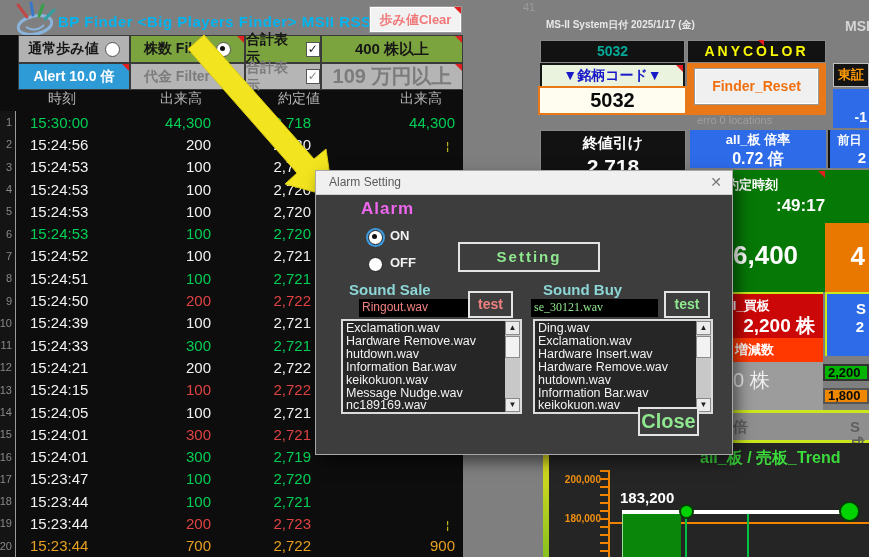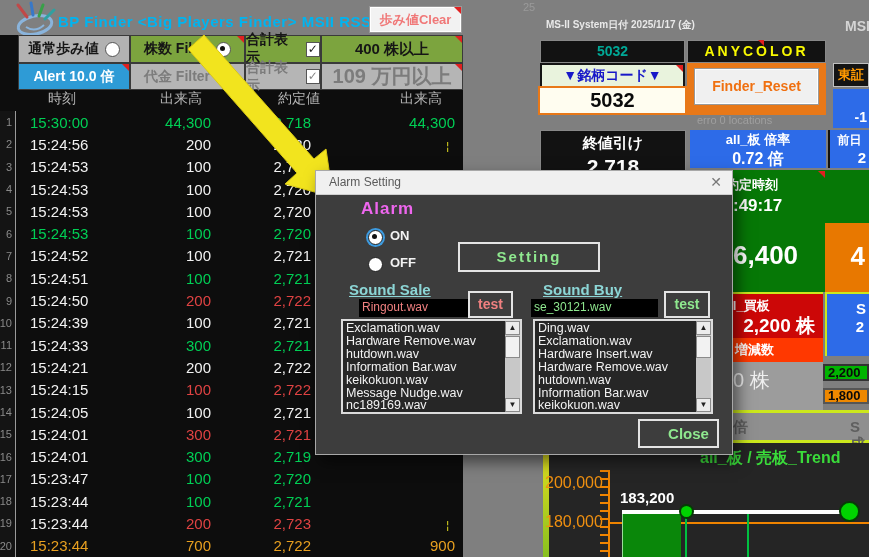--- a/index.html
+++ b/index.html
@@ -37,35 +37,35 @@
   .greenbg{background:#067806;color:#fff;}
   .blackcell{background:#121212;}
   .wlbl{color:#fff;font-weight:bold;}
   
   #dialog{left:315px;top:170px;width:418px;height:285px;background:#3d3d3d;border:1px solid #a8a8a8;
     box-shadow:5px 7px 14px rgba(0,0,0,.5);z-index:50;}
   #dlg-titlebar{position:absolute;left:0;top:0;width:100%;height:23px;background:#f0f0f0;border-bottom:1px solid #d0d0d0;}
   #dlg-titlebar .ttl{position:absolute;left:13px;top:4px;color:#5a5a5a;font-size:12px;}
   #dlg-close{position:absolute;right:10px;top:3px;color:#777;font-size:14px;cursor:default;}
   .dbtn{position:absolute;background:#3d3d3d;border:2px solid #e4e4e4;text-align:center;font-weight:bold;}
-  .gtext{color:#8fe88f;} .stext{color:#f08080;} .cyantext{color:#8cd6d6;text-decoration:underline;}
+  .gtext{color:#8fe88f;} .stext{color:#f08080;} .cyantext{color:#8cd6d6;}
   .dradio{position:absolute;width:13px;height:13px;border-radius:50%;background:#fff;border:1px solid #222;}
   .dradio.sel{box-shadow:0 0 0 2px #3d9be0;}
   .dradio.sel:after{content:"";position:absolute;left:3px;top:3px;width:5px;height:5px;border-radius:50%;background:#111;}
   .dfield{position:absolute;background:#000;font-size:12px;padding:1px 3px;height:16px;line-height:14px;overflow:hidden;white-space:nowrap;}
   .listbox{position:absolute;width:177px;height:91px;background:#262626;border:2px solid #dcdcdc;overflow:hidden;}
   .listbox .items{position:absolute;left:3px;top:1px;right:17px;color:#f2f2f2;font-size:12.5px;line-height:12.9px;white-space:nowrap;}
   .sbar{position:absolute;right:0;top:0;width:15px;bottom:0;background:#c8c8c8;}
   .sarrow{position:absolute;left:0;width:15px;height:14px;background:#ececec;border:1px solid #8a8a8a;
     font-size:8px;line-height:12px;text-align:center;color:#222;box-sizing:border-box;}
   .sthumb{position:absolute;left:0;width:15px;height:22px;background:#f2f2f2;border:1px solid #8a8a8a;box-sizing:border-box;}
   
   #chart-area{left:543px;top:443px;width:326px;height:114px;background:#252525;}
   .tick{position:absolute;width:8px;height:2px;background:#f08400;}
-  .olabel{position:absolute;color:#f09010;font-size:16px;font-weight:normal;text-align:right;width:56px;}
+  .olabel{position:absolute;color:#f09010;font-size:10px;font-weight:bold;text-align:right;width:56px;}
   
   #arrow-svg{position:absolute;left:0;top:0;z-index:40;pointer-events:none;}
 </style>
 </head>
 <body>
 
 <div id="screen">
 
   <div class="abs" id="lw-panel"></div>
 
@@ -258,21 +258,21 @@
       </div>
       <div class="trow">
         <span class="gut">20</span>
         <span class="t c-o">15:23:44</span>
         <span class="v c-o">700</span>
         <span class="p c-o">2,722</span>
         <span class="v2 c-o">900</span>
       </div>
     </div>
 
-  <div class="abs" style="left:523px;top:1px;color:#9a9a9a;font-size:11px;">25</div>
+  <div class="abs" style="left:523px;top:1px;color:#9a9a9a;font-size:11px;">41</div>
   <div class="abs" style="left:546px;top:18px;color:#e9e9e9;font-weight:bold;font-size:10px;">MS-II System日付 2025/1/17 (金)</div>
   <div class="abs" style="left:845px;top:18px;color:#d4d4d4;font-weight:bold;font-size:14px;white-space:nowrap;">MSII S</div>
 
   <div class="abs rcell blackcell" style="left:540px;top:40px;width:145px;height:23px;color:#00a896;font-weight:bold;font-size:14px;text-align:center;line-height:21px;border-color:#888;">5032</div>
   <div class="abs rcell blackcell" style="left:687px;top:40px;width:139px;height:23px;color:#f8f800;font-weight:bold;font-size:14px;text-align:center;line-height:21px;letter-spacing:3px;border-color:#888;overflow:hidden;">ANYCOLOR</div>
   <div class="abs" style="left:758px;top:40px;width:0;height:0;border-top:6px solid #e02020;border-left:6px solid transparent;"></div>
 
   <div class="abs" style="left:540px;top:63px;width:145px;height:25px;background:#e9f3dd;border:2px solid #141414;color:#1818c8;font-weight:bold;font-size:14px;text-align:center;line-height:21px;">▼銘柄コード▼<span class="rtri"></span></div>
   <div class="abs" style="left:538px;top:86px;width:149px;height:29px;background:#e87818;"></div>
   <div class="abs" style="left:540px;top:88px;width:145px;height:25px;background:#fffdf0;color:#0a0a0a;font-weight:bold;font-size:20px;text-align:center;line-height:24px;">5032</div>
@@ -293,21 +293,21 @@
     <div style="font-weight:bold;font-size:16px;">0.72 倍</div>
   </div>
   <div class="abs blue" style="left:828px;top:130px;width:41px;height:38px;text-align:center;border-left:2px solid #111;">
     <div style="font-weight:bold;font-size:12px;margin-top:2px;">前日</div>
     <div style="font-weight:bold;font-size:15px;text-align:right;padding-right:3px;">2</div>
   </div>
 
   <div class="abs greenbg" style="left:540px;top:170px;width:329px;height:122px;"></div>
   <div class="abs" style="left:818px;top:171px;width:0;height:0;border-top:7px solid #e02020;border-left:7px solid transparent;"></div>
   <div class="abs wlbl" style="left:726px;top:176px;font-size:13px;">約定時刻</div>
-  <div class="abs wlbl" style="left:733px;top:196px;font-size:17px;">:49:17</div>
+  <div class="abs wlbl" style="left:733px;top:196px;font-size:17px;padding-left:43px;">:49:17</div>
   <div class="abs wlbl" style="left:733px;top:240px;font-size:26px;">6,400</div>
   <div class="abs" style="left:825px;top:223px;width:44px;height:69px;background:#e87800;color:#fff;font-weight:bold;font-size:26px;text-align:right;padding:18px 4px 0 0;box-sizing:border-box;">4</div>
 
   <div class="abs" style="left:540px;top:292px;width:283px;height:46px;background:#cc0707;border-top:2px solid #cce81c;">
     <div class="abs wlbl" style="left:182px;top:3px;font-size:13px;">all_買板</div>
     <div class="abs wlbl" style="right:8px;top:19px;font-size:19px;">2,200 株</div>
   </div>
   <div class="abs blue" style="left:825px;top:292px;width:44px;height:64px;border-left:2px solid #cce81c;border-top:2px solid #cce81c;">
     <div class="abs wlbl" style="right:3px;top:6px;font-size:15px;">S</div>
     <div class="abs wlbl" style="right:5px;top:24px;font-size:15px;">2</div>
@@ -369,21 +369,21 @@
     <div class="abs" style="left:74px;top:57px;color:#f2f2f2;font-weight:bold;font-size:13px;">ON</div>
     <span class="dradio" style="left:52px;top:86px;"></span>
     <div class="abs" style="left:74px;top:84px;color:#f2f2f2;font-weight:bold;font-size:13px;">OFF</div>
     <div class="dbtn gtext" style="left:142px;top:71px;width:138px;height:26px;line-height:26px;font-size:15px;letter-spacing:2px;">Setting</div>
 
     <div class="abs cyantext" style="left:33px;top:110px;font-weight:bold;font-size:15px;">Sound Sale</div>
     <div class="dfield stext" style="left:23px;top:128px;width:121px;margin-left:20px;">Ringout.wav</div>
     <div class="dbtn stext" style="left:152px;top:120px;width:41px;height:23px;line-height:23px;font-size:14px;">test</div>
 
     <div class="abs cyantext" style="left:227px;top:110px;font-weight:bold;font-size:15px;">Sound Buy</div>
-    <div class="dfield gtext" style="left:215px;top:128px;width:121px;">se_30121.wav</div>
+    <div class="dfield gtext" style="left:215px;top:128px;width:121px;font-family:Liberation Serif, serif;">se_30121.wav</div>
     <div class="dbtn gtext" style="left:348px;top:120px;width:42px;height:23px;line-height:23px;font-size:14px;">test</div>
 
     <div class="listbox" id="sale-list" style="left:25px;top:148px;">
       <div class="items">
           <div>Exclamation.wav</div>
           <div>Hardware Remove.wav</div>
           <div>hutdown.wav</div>
           <div>Information Bar.wav</div>
           <div>keikokuon.wav</div>
           <div>Message Nudge.wav</div>
@@ -405,16 +405,16 @@
           <div>Information Bar.wav</div>
           <div>keikokuon.wav</div>
         </div>
       <div class="sbar">
         <div class="sarrow" style="top:0;">▲</div>
         <div class="sthumb" style="top:15px;"></div>
         <div class="sarrow" style="bottom:0;">▼</div>
       </div>
     </div>
 
-    <div class="dbtn gtext" style="left:322px;top:248px;width:57px;height:25px;line-height:25px;font-size:15px;padding-left:20px;">Close</div>
+    <div class="dbtn gtext" style="left:322px;top:236px;width:57px;height:25px;line-height:25px;font-size:20px;">Close</div>
   </div>
 
 </div>
 
 </body></html>

